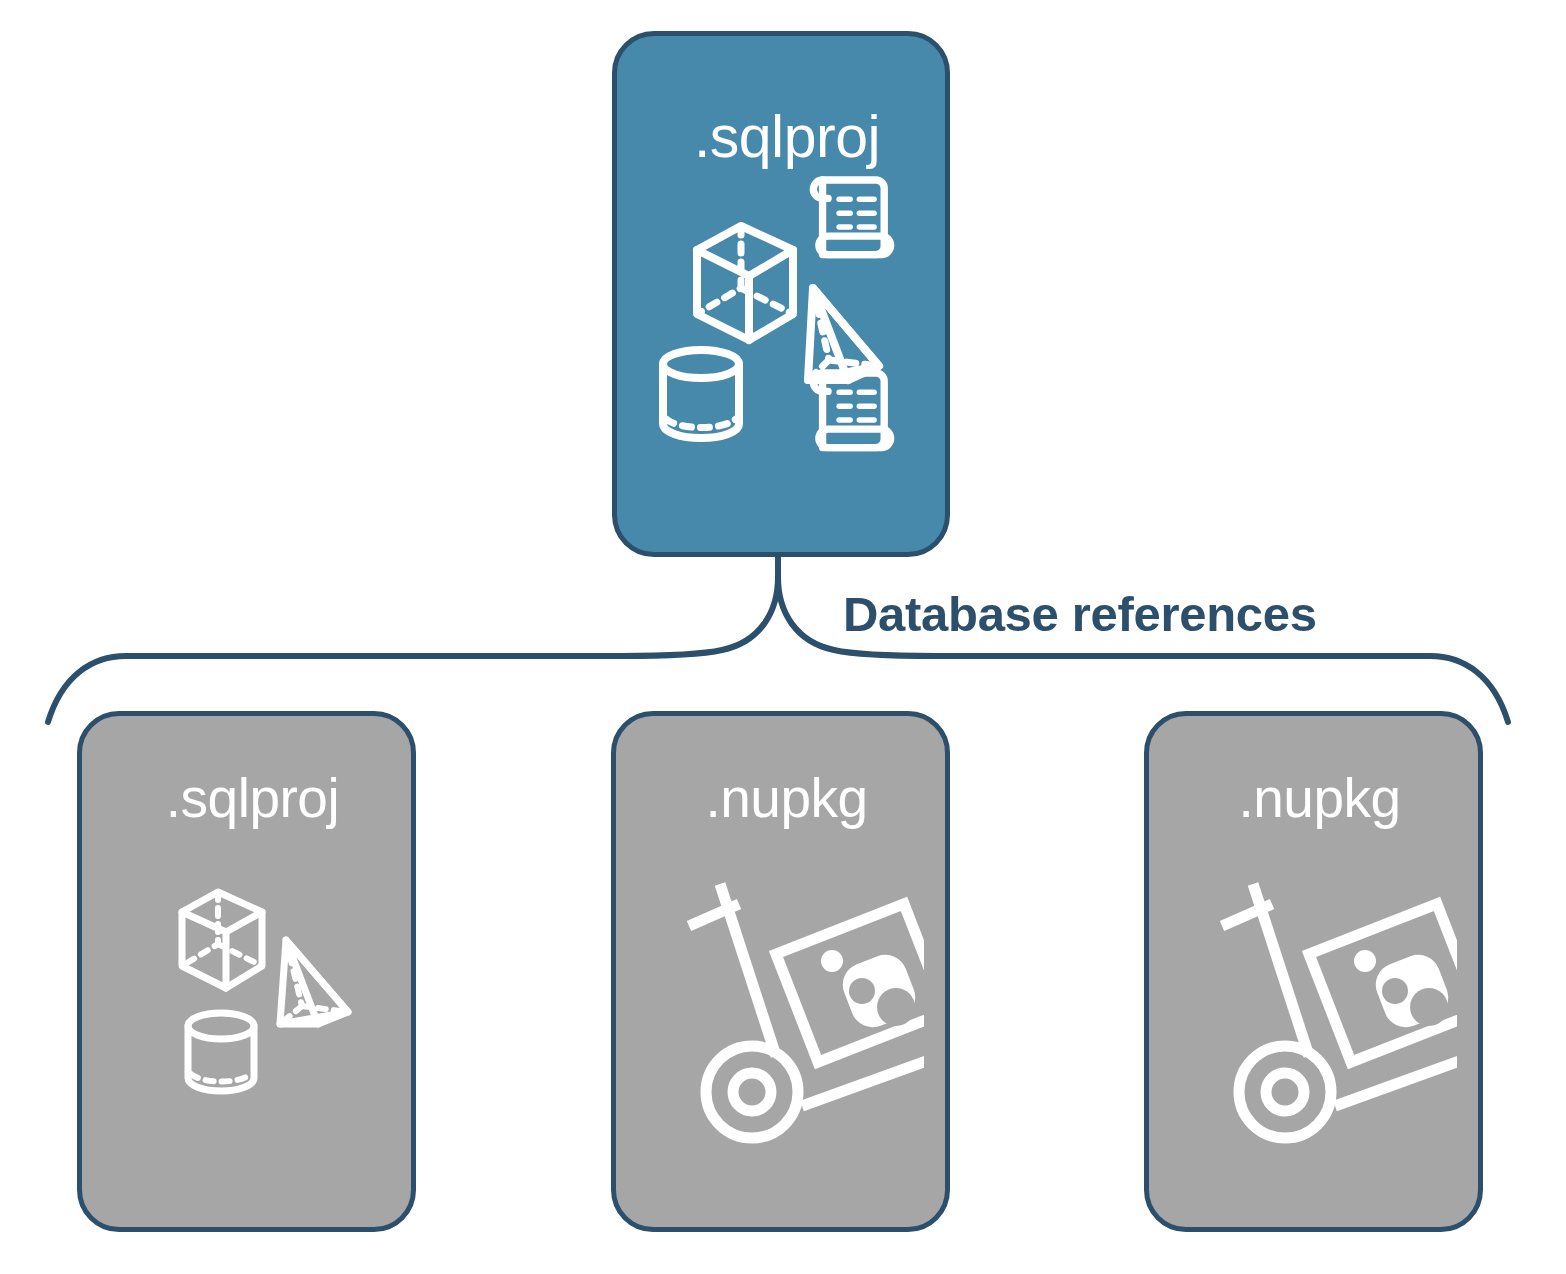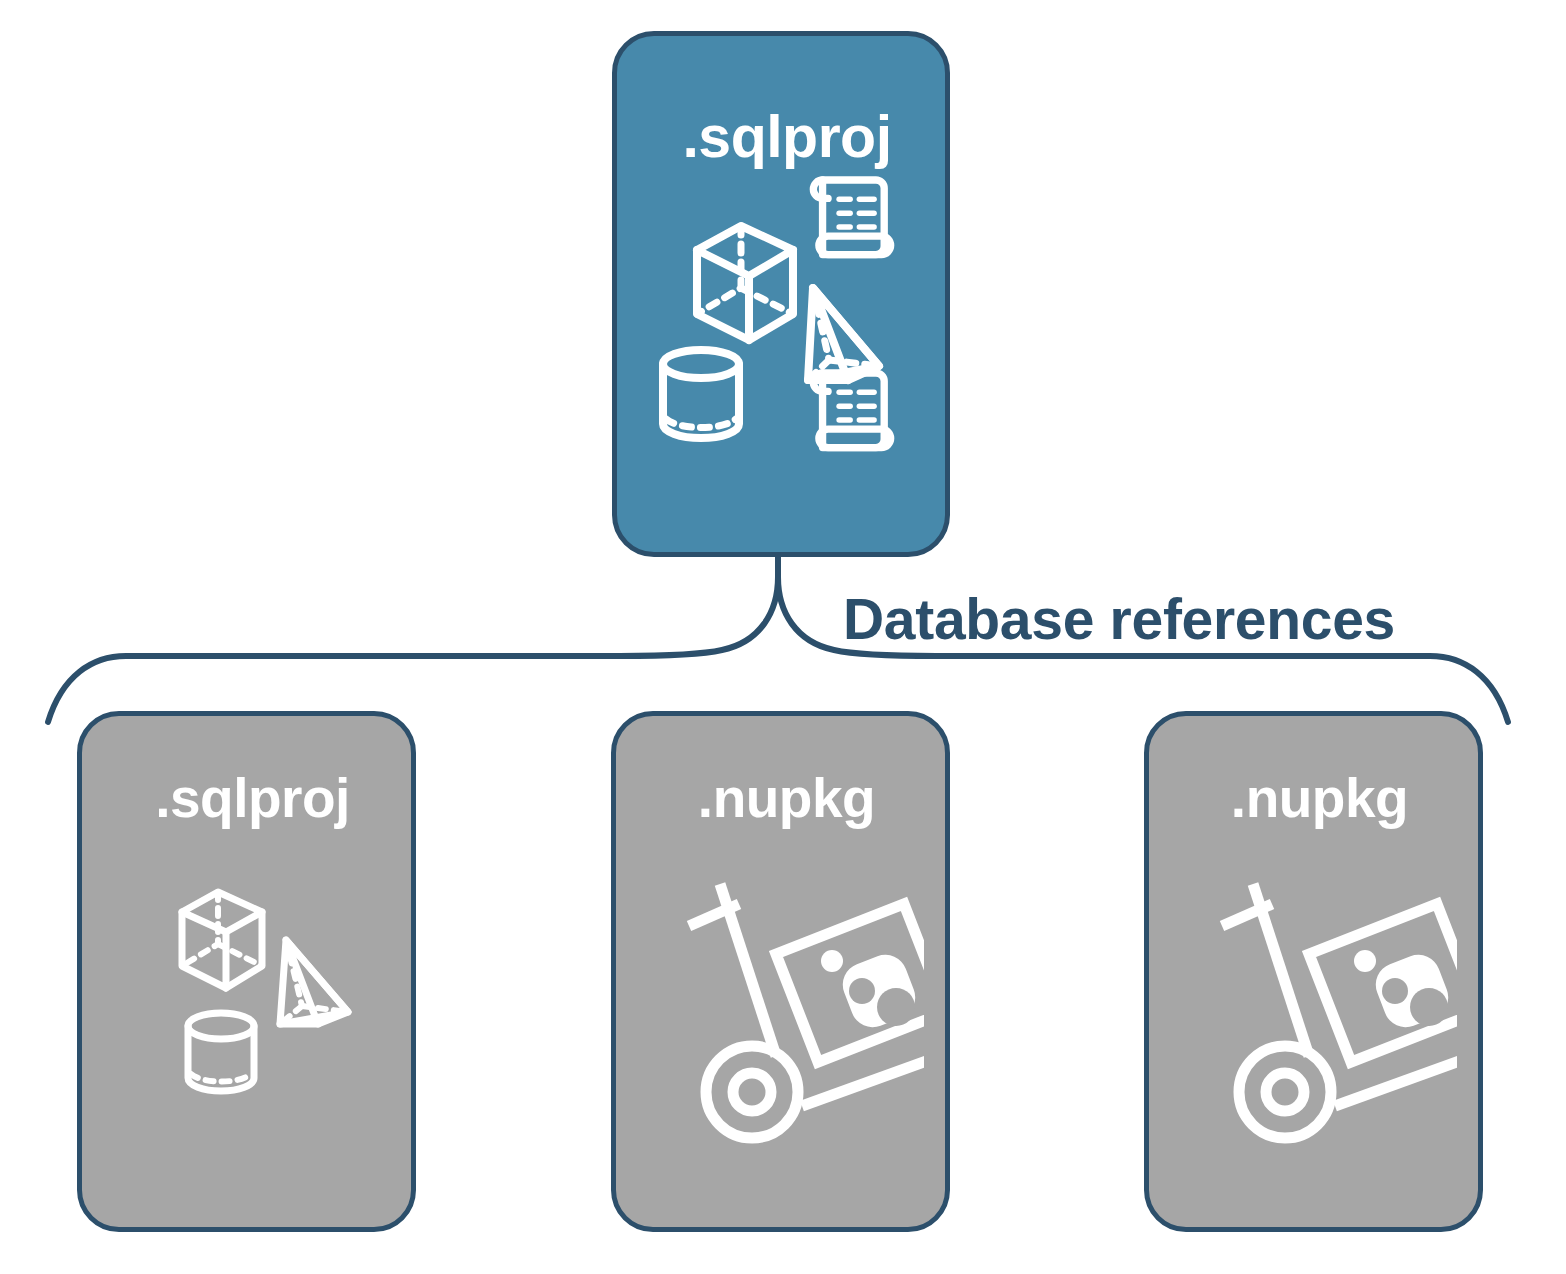--- a/index.html
+++ b/index.html
@@ -24,21 +24,21 @@
     border-radius: 42px;
     border: 5px solid #2c4f6b;
     overflow: hidden;
   }
   .card-label {
     position: absolute;
     left: 12px;
     right: 0;
     text-align: center;
     color: #ffffff;
-    font-weight: bold;
+    font-weight: normal;
     letter-spacing: -0.5px;
     line-height: 1;
     user-select: none;
   }
   #card-root {
     left: 612px;
     top: 31px;
     width: 338px;
     height: 526px;
     background: #4789ab;
@@ -83,21 +83,21 @@
     left: 0;
     top: 0;
     width: 1566px;
     height: 1274px;
     pointer-events: none;
   }
   #brace-label {
     position: absolute;
     left: 843px;
     top: 586px;
-    font-size: 57px;
+    font-size: 49px;
     font-weight: bold;
     color: #2c4f6b;
     letter-spacing: -0.3px;
     white-space: nowrap;
     user-select: none;
   }
 </style>
 </head>
 <body>
 

